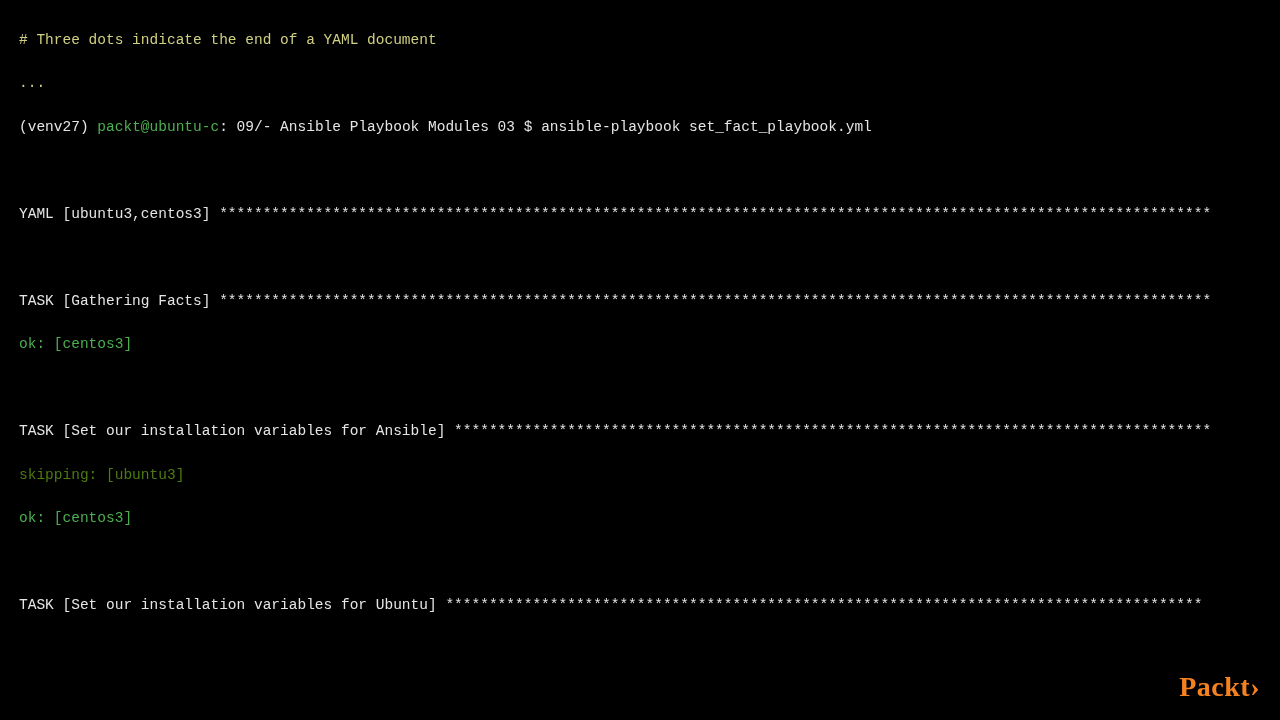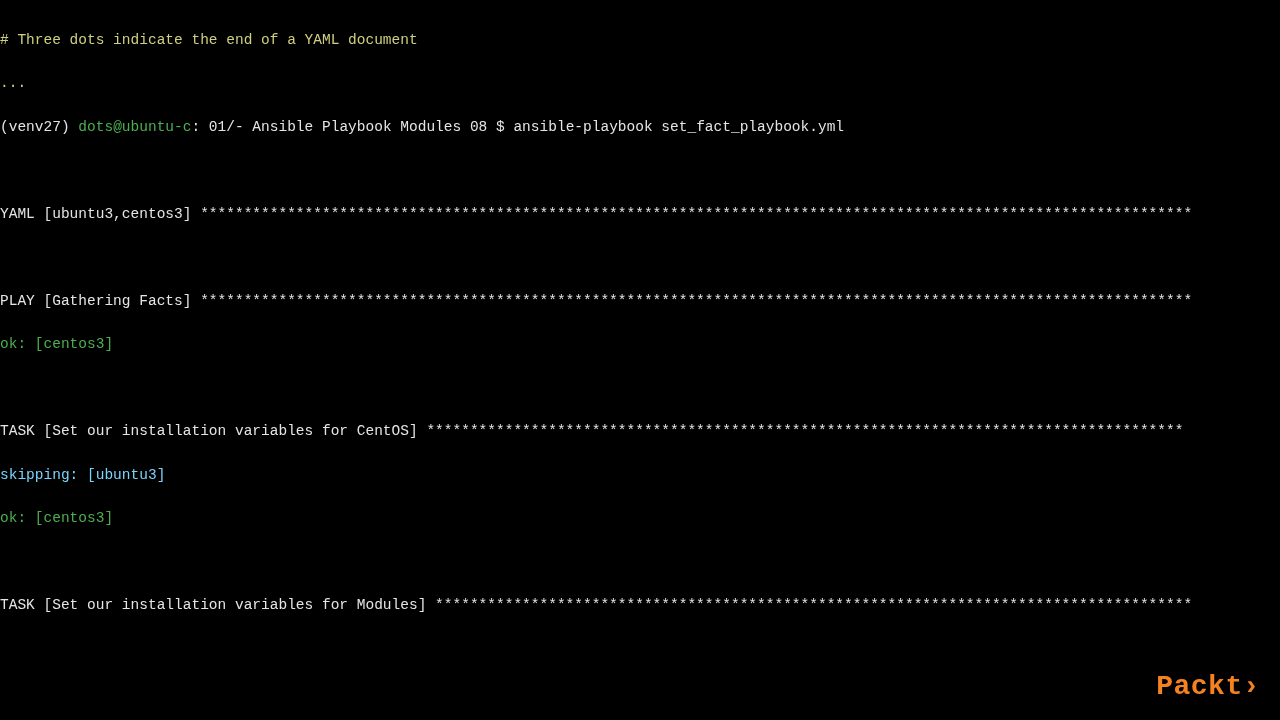--- a/index.html
+++ b/index.html
@@ -1,42 +1,42 @@
 <!DOCTYPE html>
 <html><head>
 <meta charset="utf-8">
 <style>
   html,body{margin:0;padding:0;background:#000;color:#fff;font-family:Menlo,Consolas,'Courier New',monospace;font-size:14.5px;line-height:1.5;overflow:hidden}
-  .terminal{width:1280px;height:720px;box-sizing:border-box;padding:8px 0;position:relative;white-space:pre}
+  .terminal{width:1280px;height:720px;box-sizing:border-box;padding:8px 19px;position:relative;white-space:pre}
   .white{color:#e5e5e5}
   .yellow{color:#d0d080}
   .green{color:#4caf50}
-  .cyan{color:#7dd3fc}
+  .cyan{color:#4d7c0f}
   .line{display:block}
-  .logo{position:absolute;right:20px;bottom:12px;font-family:Liberation Mono, monospace;font-weight:700;font-size:28px;color:#f58220;letter-spacing:0.5px}
+  .logo{position:absolute;right:20px;bottom:12px;font-family:Liberation Serif, serif;font-weight:700;font-size:28px;color:#f58220;letter-spacing:0.5px}
   .logo .gt{font-weight:900}
 </style>
 </head>
 <body>
 
 <div class="terminal">
 <span class="line yellow"># Three dots indicate the end of a YAML document</span>
 <span class="line yellow">...</span>
-<span class="line"><span class="white">(venv27) </span><span class="green">dots@ubuntu-c</span><span class="white">: </span><span class="white">01/- Ansible Playbook Modules 08</span><span class="white"> $ </span><span class="white">ansible-playbook set_fact_playbook.yml</span></span>
+<span class="line"><span class="white">(venv27) </span><span class="green">packt@ubuntu-c</span><span class="white">: </span><span class="white">09/- Ansible Playbook Modules 03</span><span class="white"> $ </span><span class="white">ansible-playbook set_fact_playbook.yml</span></span>
 <span class="line"> </span>
 <span class="line"><span class="white">YAML [ubuntu3,centos3] </span><span class="white">******************************************************************************************************************</span></span>
 <span class="line"> </span>
-<span class="line"><span class="white">PLAY [Gathering Facts] </span><span class="white">******************************************************************************************************************</span></span>
+<span class="line"><span class="white">TASK [Gathering Facts] </span><span class="white">******************************************************************************************************************</span></span>
 <span class="line green">ok: [centos3]</span>
 <span class="line"> </span>
-<span class="line"><span class="white">TASK [Set our installation variables for CentOS] </span><span class="white">***************************************************************************************</span></span>
+<span class="line"><span class="white">TASK [Set our installation variables for Ansible] </span><span class="white">***************************************************************************************</span></span>
 <span class="line cyan">skipping: [ubuntu3]</span>
 <span class="line green">ok: [centos3]</span>
 <span class="line"> </span>
-<span class="line"><span class="white">TASK [Set our installation variables for Modules] </span><span class="white">***************************************************************************************</span></span>
+<span class="line"><span class="white">TASK [Set our installation variables for Ubuntu] </span><span class="white">***************************************************************************************</span></span>
 
 
 
 
 
 
 
 
 
 

